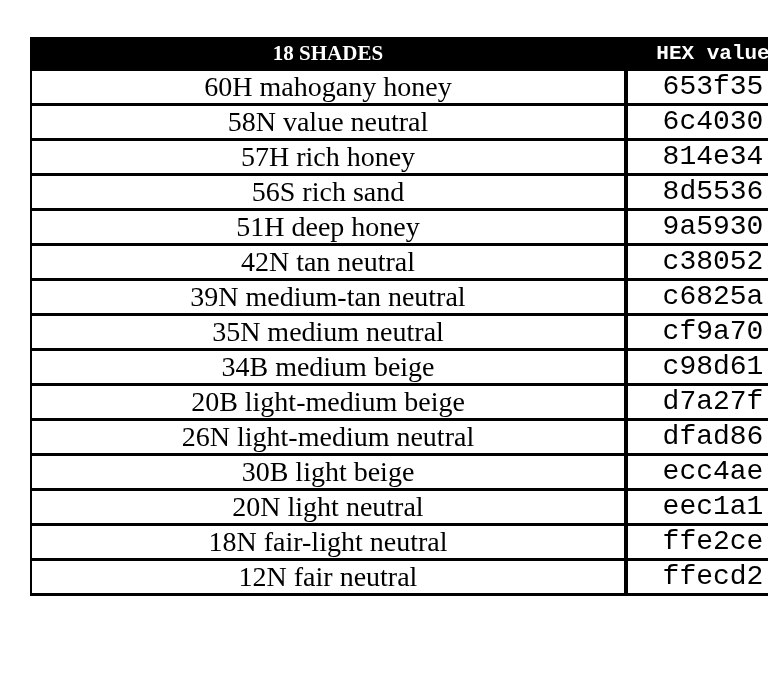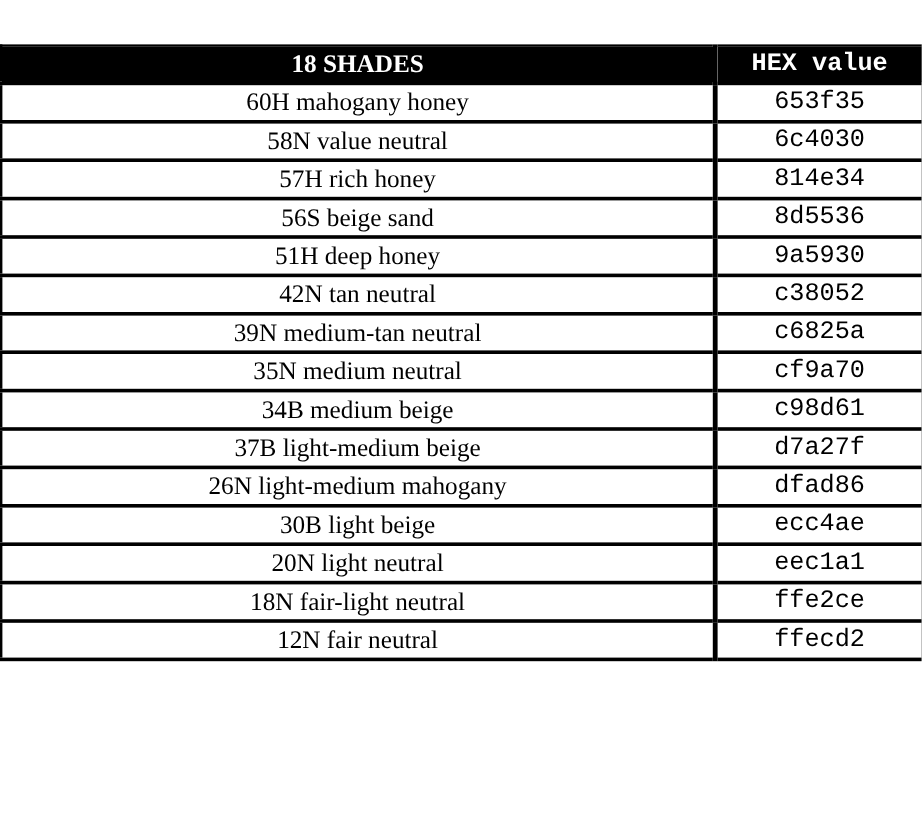--- a/index.html
+++ b/index.html
@@ -17,20 +17,21 @@
   body {
     width: 768px;
     height: 683px;
     background: var(--body-bg);
     font-family: "Liberation Serif", serif;
     overflow: hidden;
   }
   .table-wrap {
     margin-top: 37px;
     width: 768px;
+    padding-left: 30px;
   }
   table {
     width: 768px;
     border-collapse: collapse;
     table-layout: fixed;
   }
   col.shade-col { width: 595px; }
   col.hex-col   { width: 173px; }
   th, td {
     text-align: center;
@@ -44,21 +45,21 @@
   th {
     background: var(--header-bg);
     color: var(--header-text);
     font-weight: bold;
     font-size: 21px;
     border-top: 2px solid var(--border);
     border-bottom: 3px solid var(--border);
   }
   td {
     color: var(--body-text);
-    font-size: 21px;
+    font-size: 28px;
     border-top: 3px solid var(--border);
     border-bottom: 3px solid var(--border);
   }
   th:first-child, td:first-child {
     border-left: 2px solid var(--border);
     border-right: 4px solid var(--border);
   }
   th:last-child, td:last-child {
     border-right: 2px solid var(--border);
     font-family: Liberation Mono, monospace;
@@ -88,21 +89,21 @@
         </tr>
         <tr>
           <td>58N value neutral</td>
           <td>6c4030</td>
         </tr>
         <tr>
           <td>57H rich honey</td>
           <td>814e34</td>
         </tr>
         <tr>
-          <td>56S beige sand</td>
+          <td>56S rich sand</td>
           <td>8d5536</td>
         </tr>
         <tr>
           <td>51H deep honey</td>
           <td>9a5930</td>
         </tr>
         <tr>
           <td>42N tan neutral</td>
           <td>c38052</td>
         </tr>
@@ -112,25 +113,25 @@
         </tr>
         <tr>
           <td>35N medium neutral</td>
           <td>cf9a70</td>
         </tr>
         <tr>
           <td>34B medium beige</td>
           <td>c98d61</td>
         </tr>
         <tr>
-          <td>37B light-medium beige</td>
+          <td>20B light-medium beige</td>
           <td>d7a27f</td>
         </tr>
         <tr>
-          <td>26N light-medium mahogany</td>
+          <td>26N light-medium neutral</td>
           <td>dfad86</td>
         </tr>
         <tr>
           <td>30B light beige</td>
           <td>ecc4ae</td>
         </tr>
         <tr>
           <td>20N light neutral</td>
           <td>eec1a1</td>
         </tr>

